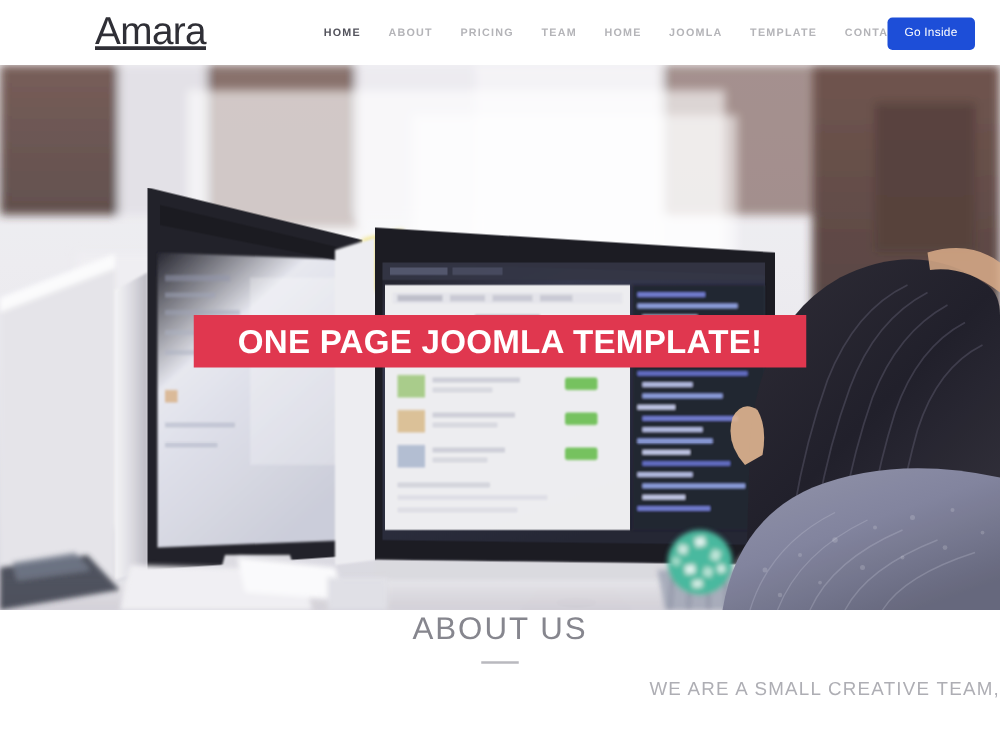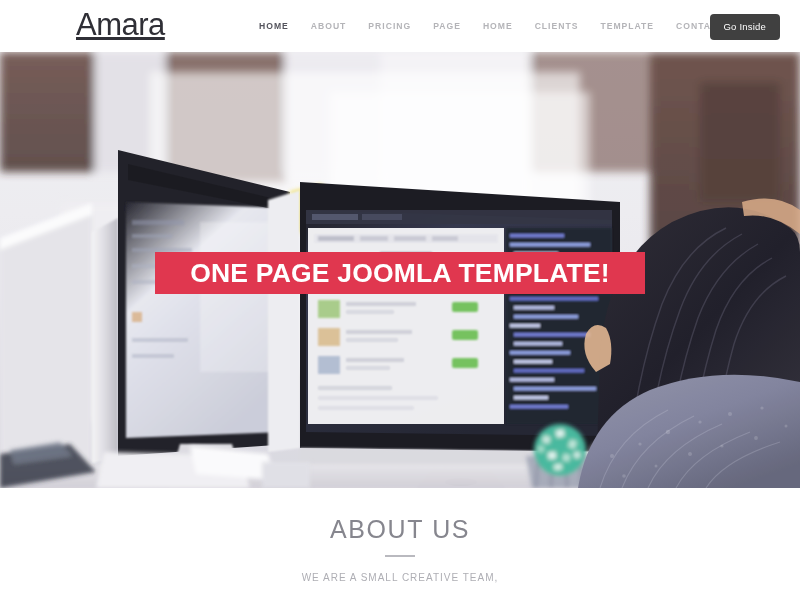--- a/index.html
+++ b/index.html
@@ -40,21 +40,21 @@
     color:#b4b4b8;
     text-decoration:none;
     padding:0 11px;
     white-space:nowrap;
     font-weight:700;
   }
   .nav-link.is-active{ color:#53535c; font-weight:700; }
 
   .go-inside-btn{
     position:absolute; right:20px; top:14px;
-    background:#404040;
+    background:#1d4ed8;
     color:#ffffff;
     border:none;
     border-radius:4px;
     font-size:9.5px;
     padding:7px 14px 8px;
     letter-spacing:0.2px;
     cursor:pointer;
     font-family:"Liberation Sans", sans-serif;
   }
 
@@ -87,56 +87,56 @@
     white-space:nowrap;
     line-height:1;
   }
 
   
   .about-section{
     position:relative;
     width:800px; height:112px;
     background:#ffffff;
     text-align:center;
-    padding-top:26px;
   }
   .about-title{
     font-size:25px;
     font-weight:400;
     color:#86868e;
     letter-spacing:1.6px;
     line-height:30px;
   }
   .about-divider{
     width:30px; height:2px;
     background:#b9b9bf;
     margin:11px auto 0;
   }
   .about-subtitle{
     margin-top:14px;
-    font-size:10px;
+    font-size:15px;
     letter-spacing:1.0px;
     color:#aeaeb4;
     line-height:14px;
+    text-align:right;
   }
 </style>
 </head>
 <body>
 
 <header class="site-header">
 
   <a class="logo" href="#">Amara</a>
 
   <nav class="main-nav">
     <a class="nav-link is-active" href="#">HOME</a>
     <a class="nav-link" href="#">ABOUT</a>
     <a class="nav-link" href="#">PRICING</a>
-    <a class="nav-link" href="#">PAGE</a>
+    <a class="nav-link" href="#">TEAM</a>
     <a class="nav-link" href="#">HOME</a>
-    <a class="nav-link" href="#">CLIENTS</a>
+    <a class="nav-link" href="#">JOOMLA</a>
     <a class="nav-link" href="#">TEMPLATE</a>
     <a class="nav-link" href="#">CONTACT</a>
   </nav>
 
   <button class="go-inside-btn">Go Inside</button>
 </header>
 
 <section class="hero">
 
   <svg class="hero-photo" viewBox="0 0 800 436" preserveAspectRatio="none">

